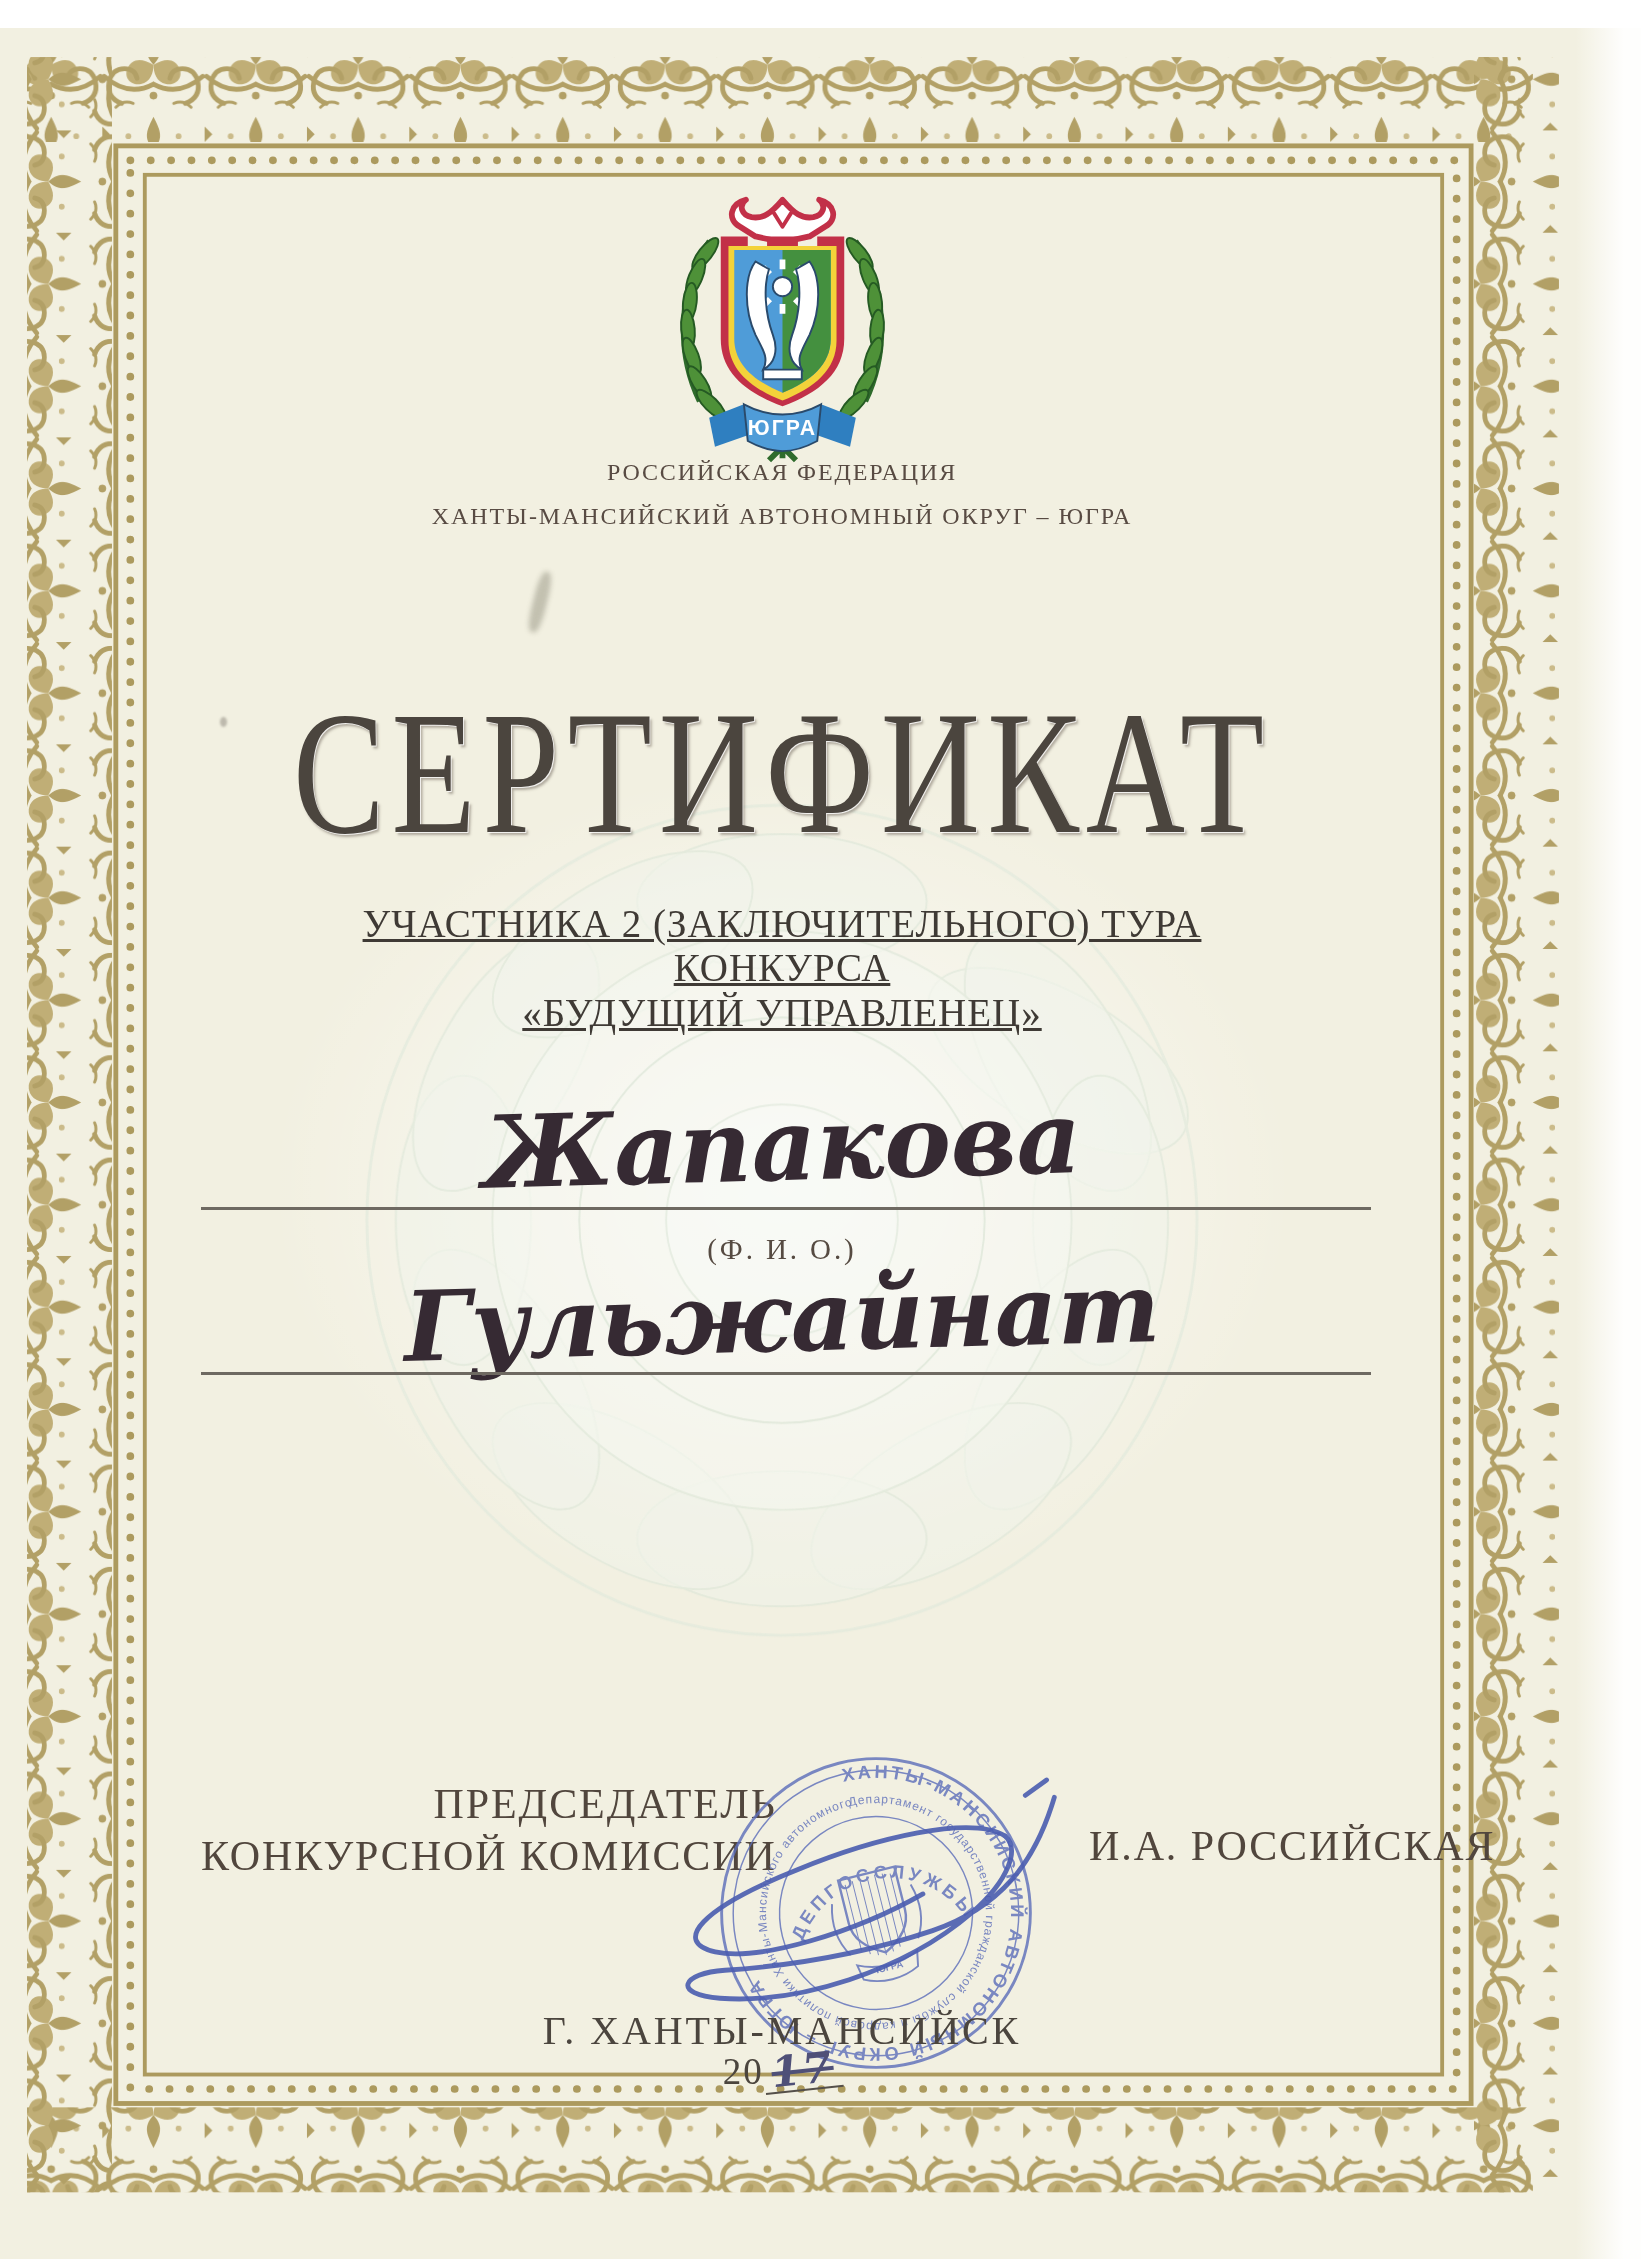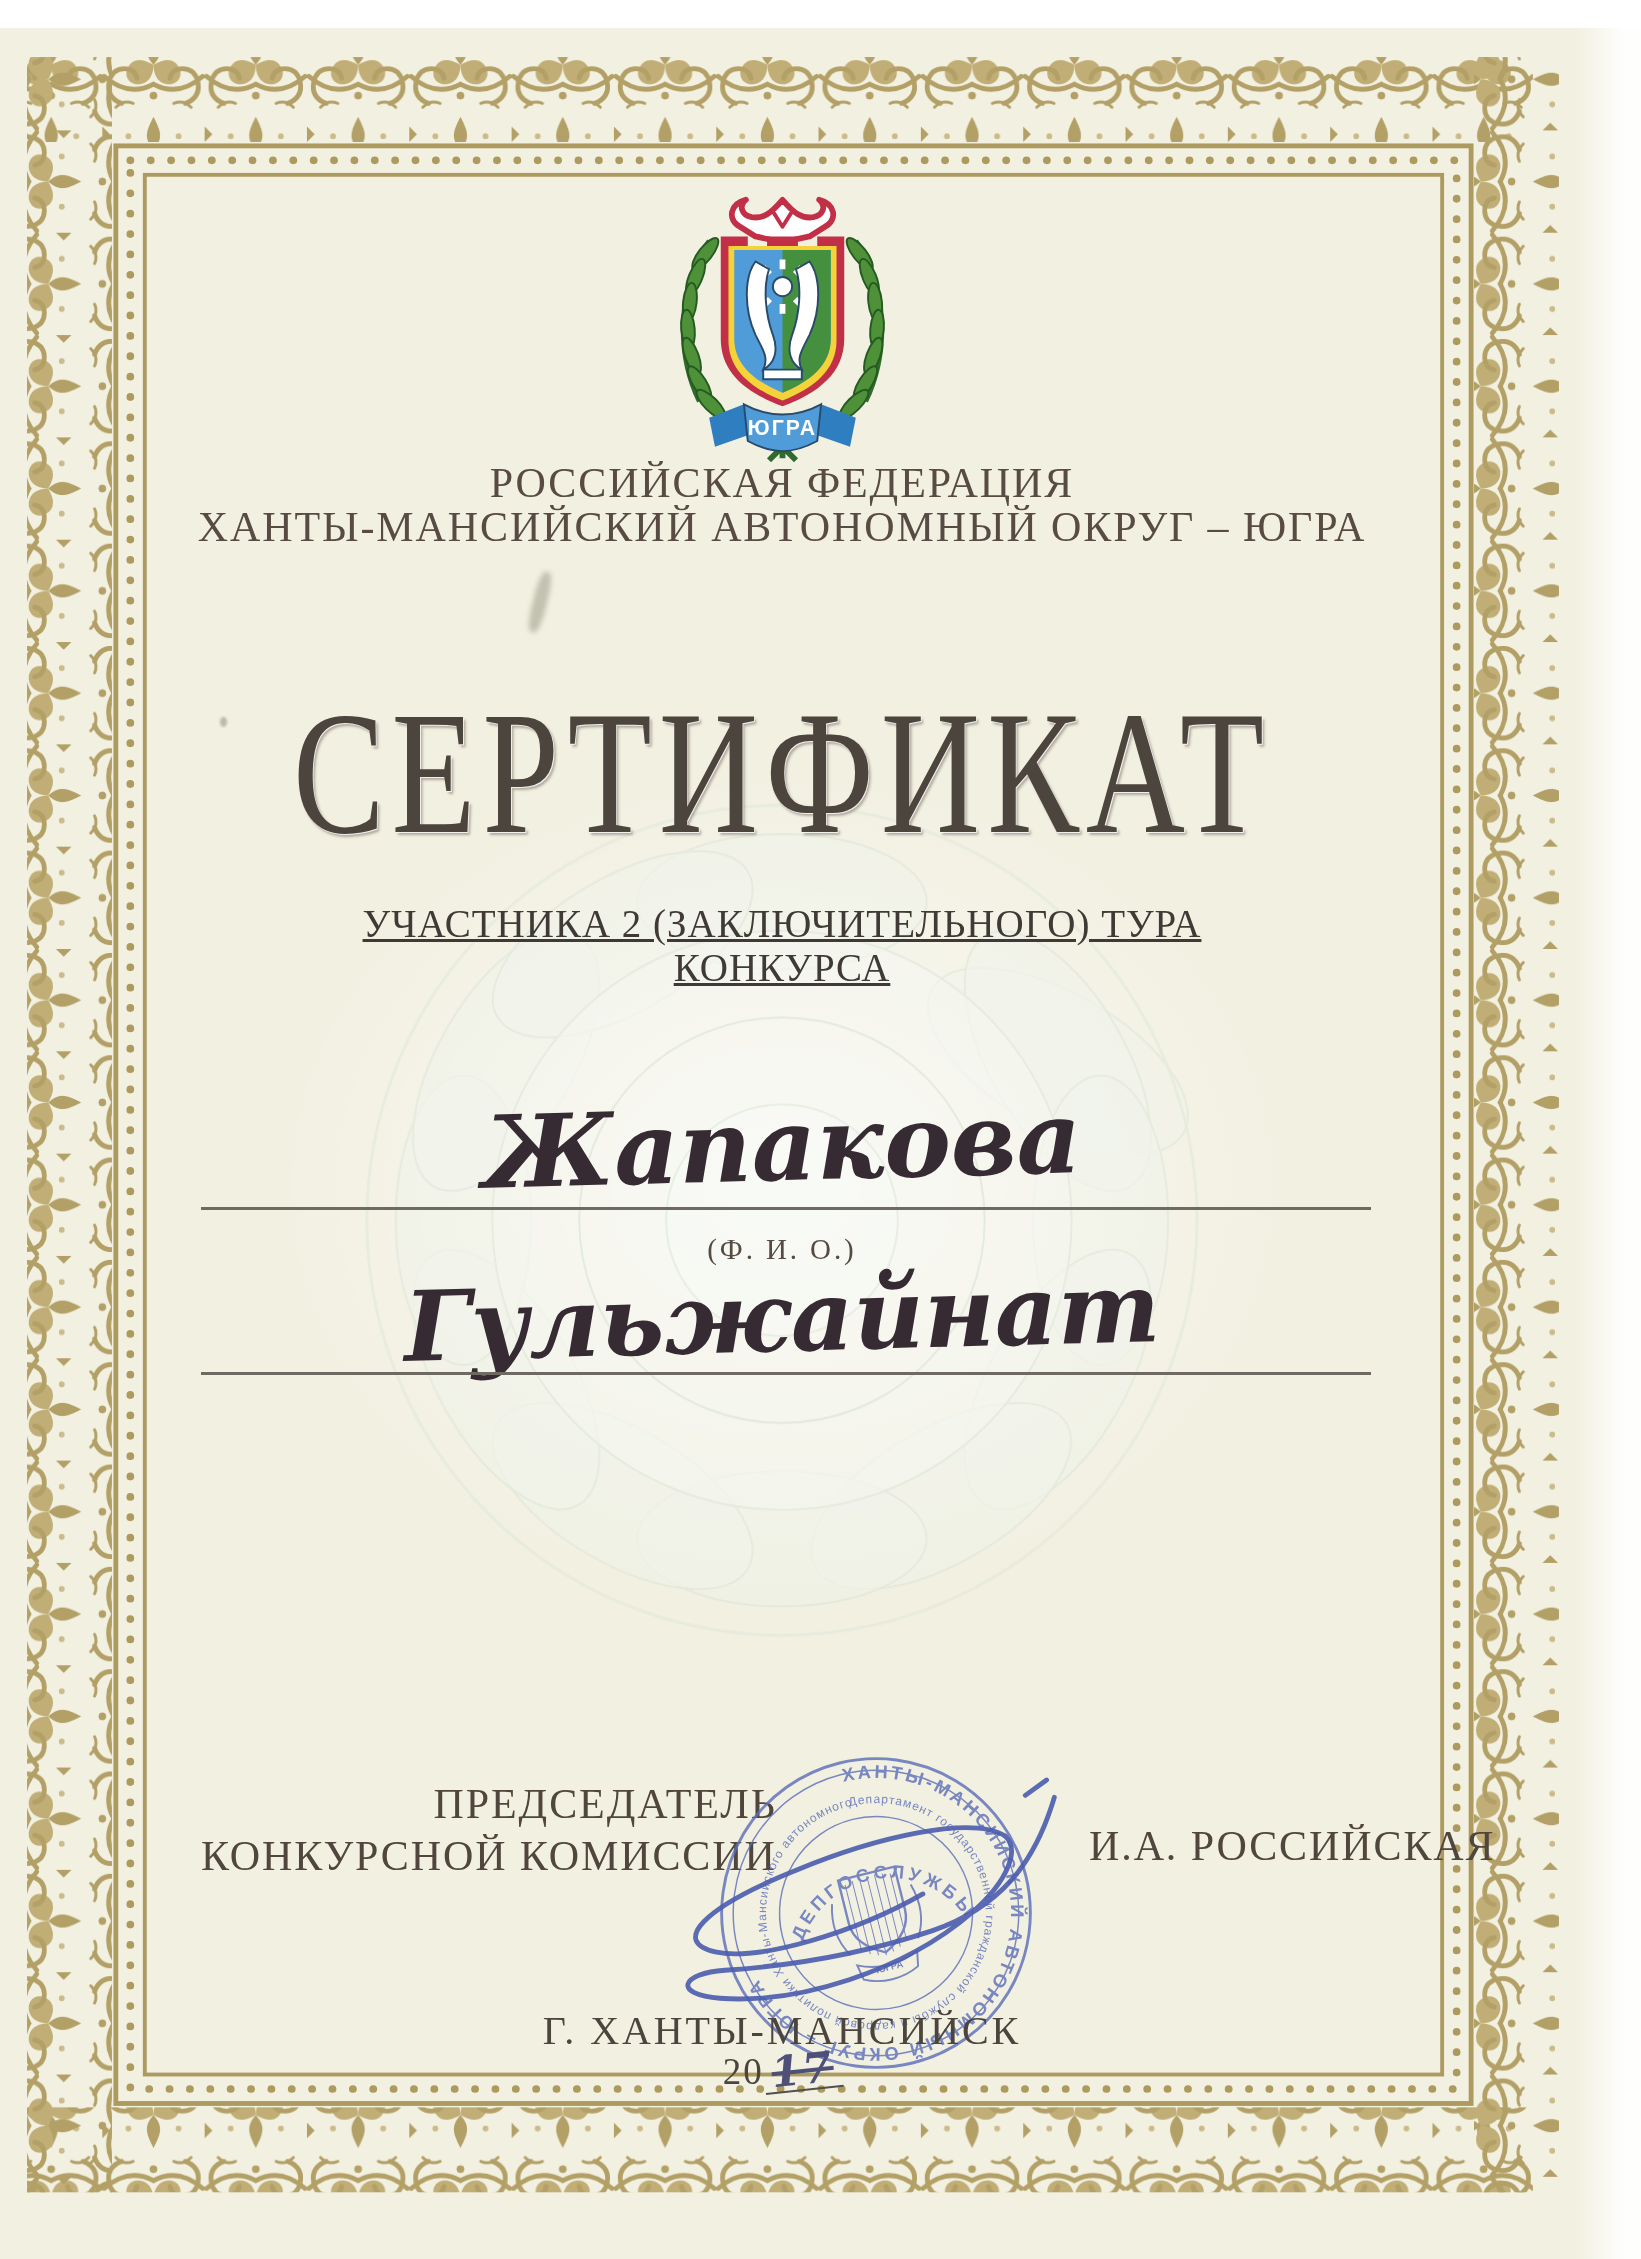--- a/index.html
+++ b/index.html
@@ -6,21 +6,21 @@
   #page{
     position:relative; width:1641px; height:2259px; overflow:hidden;
     background:
       radial-gradient(ellipse 734px 599px at 782px 1159px, rgba(255,255,255,.75), rgba(255,255,255,0) 70%),
       linear-gradient(to right, rgba(255,255,255,0) 96%, rgba(255,255,255,.95) 99%),
       #f2f0e1;
     font-family:"Liberation Serif", serif; color:#4b453e;margin-top:28px;
   }
   .abs{position:absolute;}
   .ctr{left:782px; transform:translateX(-50%); white-space:nowrap; text-align:center;}
-  .hdr-line{font-size:42px; letter-spacing:1.9px; color:#584b43;}
+  .hdr-line{font-size:24px; letter-spacing:1.9px; color:#584b43;}
   .cert-title{
     top:645px; font-size:172px; letter-spacing:8.7px; color:#4b453e;
     transform:translateX(-50%) scale(.80,1.02); transform-origin:center top;
     text-shadow:1px 1px 0 rgba(255,255,255,.8), 2.9px 2.9px 2.9px rgba(95,85,75,.45);
   }
   .sub-line{font-size:39px; letter-spacing:1px; color:#3f3a35;text-decoration:underline;}
   .hand{
     font-family:"DejaVu Serif", serif; font-style:italic; font-weight:bold;
     color:#362a33; transform:translateX(-50%) rotate(-1.5deg);
   }
@@ -161,20 +161,21 @@
     </g>
   </svg>
 
   <div class="abs ctr hdr-line" style="top:431px;">РОССИЙСКАЯ ФЕДЕРАЦИЯ</div>
   <div class="abs ctr hdr-line" style="top:475px;">ХАНТЫ-МАНСИЙСКИЙ АВТОНОМНЫЙ ОКРУГ – ЮГРА</div>
 
   <div class="abs ctr cert-title">СЕРТИФИКАТ</div>
 
   <div class="abs ctr sub-line" style="top:873px;">УЧАСТНИКА 2 (ЗАКЛЮЧИТЕЛЬНОГО) ТУРА</div>
   <div class="abs ctr sub-line" style="top:917px;">КОНКУРСА</div>
+  <div class="abs ctr sub-line" style="top:962px;">«БУДУЩИЙ УПРАВЛЕНЕЦ»</div>
 
   <div class="abs ctr hand" style="top:1058px;font-size:100px;">Жапакова</div>
   <div class="abs fill-line" style="top:1179px;"></div>
   <div class="abs ctr fio" style="top:1205px;">(Ф. И. О.)</div>
 
   <div class="abs ctr hand" style="top:1232px;font-size:97px;">Гульжайнат</div>
   <div class="abs fill-line" style="top:1344px;"></div>
 
   <div class="abs sig-label" style="left:201px;top:1750px;text-align:right;">
     <div>ПРЕДСЕДАТЕЛЬ</div>

